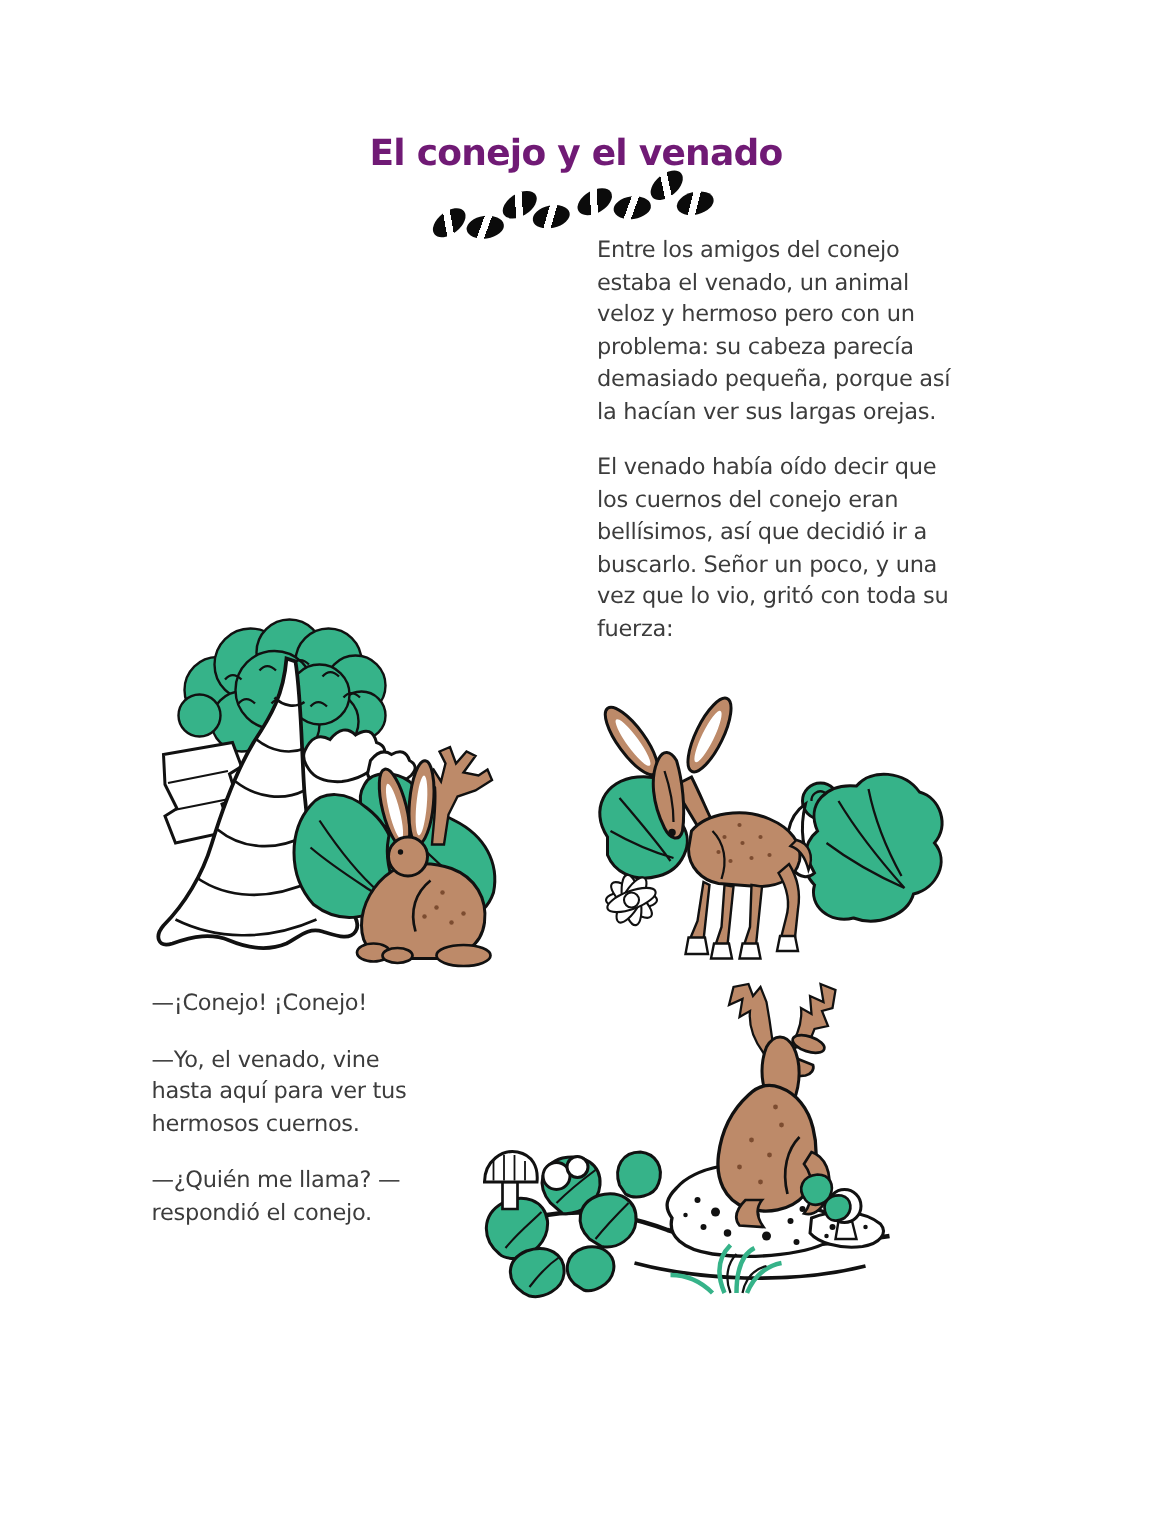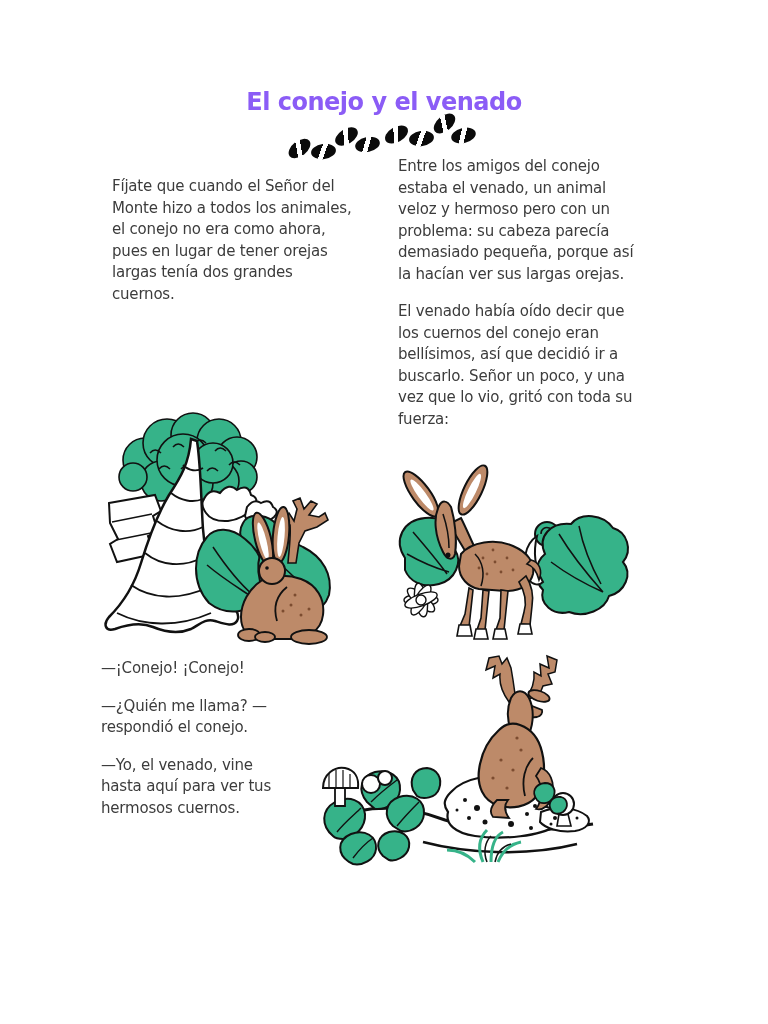--- a/index.html
+++ b/index.html
@@ -2,21 +2,21 @@
 <html><head>
 <meta charset="utf-8">
 <style>
   html,body{margin:0;padding:0;background:#ffffff;}
   .page{
     position:relative;width:768px;height:1024px;background:#ffffff;overflow:hidden;
     font-family:"DejaVu Sans","Liberation Sans",sans-serif;
   }
   .title{
     position:absolute;top:88px;left:0;width:768px;text-align:center;
-    font-size:24px;font-weight:700;color:#8b5cf6;letter-spacing:-0.5px;margin:0;
+    font-size:24px;font-weight:700;color:#701a75;letter-spacing:-0.5px;margin:0;
   }
   .bean{
     position:absolute;width:25px;height:15px;border-radius:50%;
     background:linear-gradient(118deg,#0b0b0b 40%,#ffffff 40%,#ffffff 56%,#0b0b0b 56%);
   }
   .textcol{position:absolute;}
   .textcol p{
     margin:0 12px 16px 0;font-size:15px;line-height:21.5px;color:#3c3c3c;
     white-space:pre-line;letter-spacing:-0.2px;
   }
@@ -34,50 +34,44 @@
     <span class="bean" style="left:311px;top:144px;transform:rotate(-8deg)"></span>
     <span class="bean" style="left:334px;top:129px;transform:rotate(-32deg)"></span>
     <span class="bean" style="left:355px;top:137px;transform:rotate(-12deg)"></span>
     <span class="bean" style="left:384px;top:127px;transform:rotate(-30deg)"></span>
     <span class="bean" style="left:409px;top:131px;transform:rotate(-8deg)"></span>
     <span class="bean" style="left:432px;top:116px;transform:rotate(-40deg)"></span>
     <span class="bean" style="left:451px;top:128px;transform:rotate(-14deg)"></span>
   </div>
 
   <div class="textcol" style="left:112px;top:176px;">
-    <p>Fíjate que cuando el Señor del
-Monte hizo a todos los animales,
-el conejo no era como ahora,
-pues en lugar de tener orejas
-largas tenía dos grandes
-cuernos.</p>
   </div>
 
   <div class="textcol" style="left:398px;top:156px;">
     <p>Entre los amigos del conejo
 estaba el venado, un animal
 veloz y hermoso pero con un
 problema: su cabeza parecía
 demasiado pequeña, porque así
 la hacían ver sus largas orejas.</p>
     <p>El venado había oído decir que
 los cuernos del conejo eran
 bellísimos, así que decidió ir a
 buscarlo. Señor un poco, y una
 vez que lo vio, gritó con toda su
 fuerza:</p>
   </div>
 
   <div class="textcol" style="left:101px;top:658px;">
     <p>—¡Conejo! ¡Conejo!</p>
-    <p>—¿Quién me llama? —
-respondió el conejo.</p>
     <p>—Yo, el venado, vine
 hasta aquí para ver tus
 hermosos cuernos.</p>
+    <p>—¿Quién me llama? —
+respondió el conejo.</p>
   </div>
 
   <svg class="illus" style="left:95px;top:405px;" width="258" height="250" viewBox="0 0 258 250">
     <g fill="#36b389" stroke="#111111" stroke-width="1.6">
       <circle cx="50" cy="55" r="22"></circle>
         <circle cx="72" cy="38" r="24"></circle>
         <circle cx="98" cy="30" r="22"></circle>
       <circle cx="124" cy="36" r="22"></circle>
         <circle cx="142" cy="52" r="20"></circle>
         <circle cx="146" cy="72" r="16"></circle>

